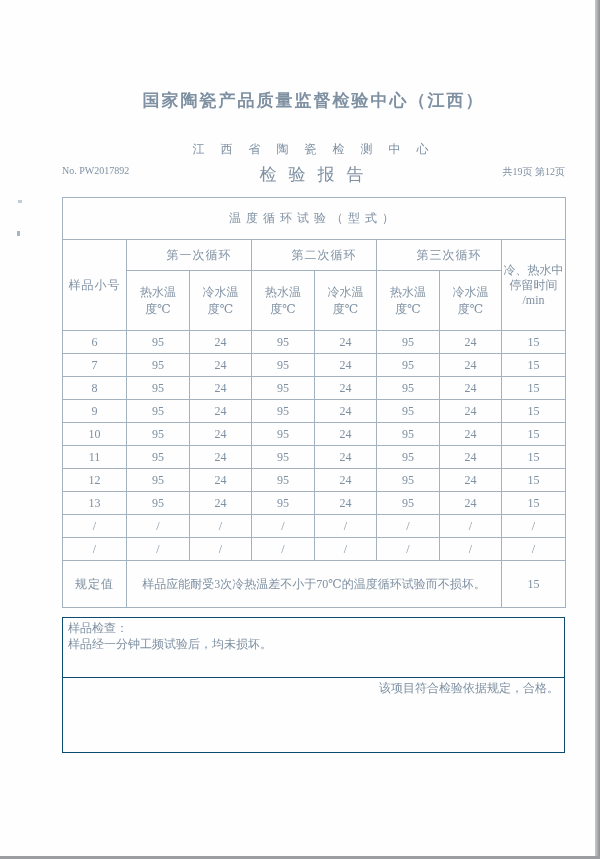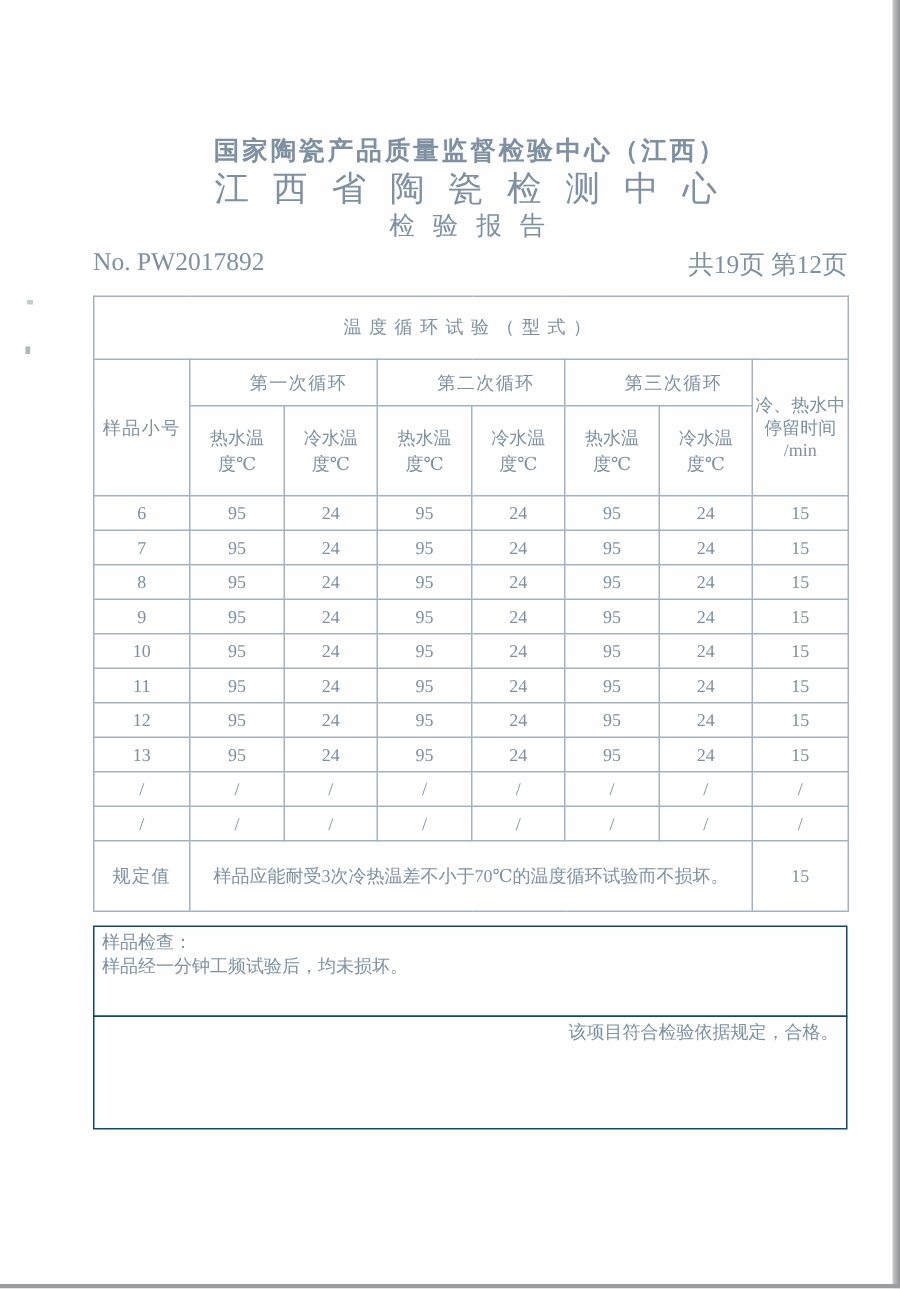--- a/index.html
+++ b/index.html
@@ -24,28 +24,28 @@
   }
   .dot-1 { position: absolute; left: 18px; top: 200px; width: 4px; height: 3px; background: #c4cdd5; }
   .dot-2 { position: absolute; left: 17px; top: 231px; width: 3px; height: 5px; background: #a9b5bf; }
 
   
   .header-block {
     position: absolute; top: 88px; left: 62px; width: 503px;
     text-align: center;
   }
   .title-1 { font-size: 17px; letter-spacing: 2px; line-height: 25px; font-weight: 700; }
-  .title-2 { font-size: 23px; letter-spacing: 16px; padding-left: 10px; line-height: 25px; }
+  .title-2 { font-size: 12px; letter-spacing: 16px; padding-left: 10px; line-height: 25px; margin-top: 24px; }
   .title-3 { font-size: 17px; letter-spacing: 12px; padding-left: 8px; line-height: 25px; }
 
   
   .no-row {
     position: absolute; top: 165px; left: 62px; width: 503px;
     display: flex; justify-content: space-between;
-    font-size: 17px;
+    font-size: 10px;
   }
 
   
   table.report {
     position: absolute; top: 197px; left: 62px; width: 503px;
     border-collapse: collapse;
     table-layout: fixed;
   }
   table.report td {
     border: 1px solid #a4b2bf;

